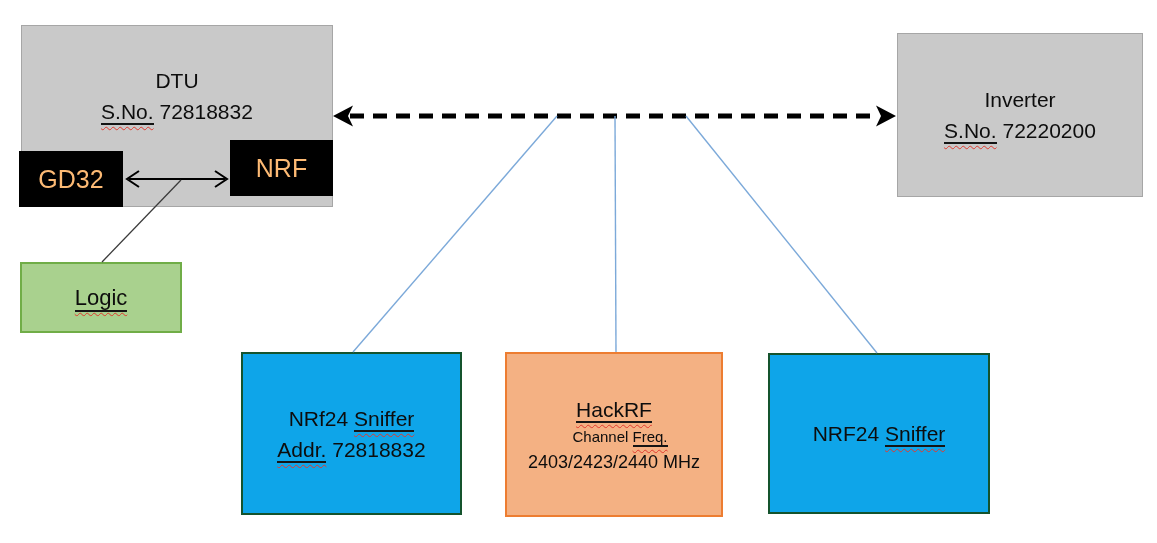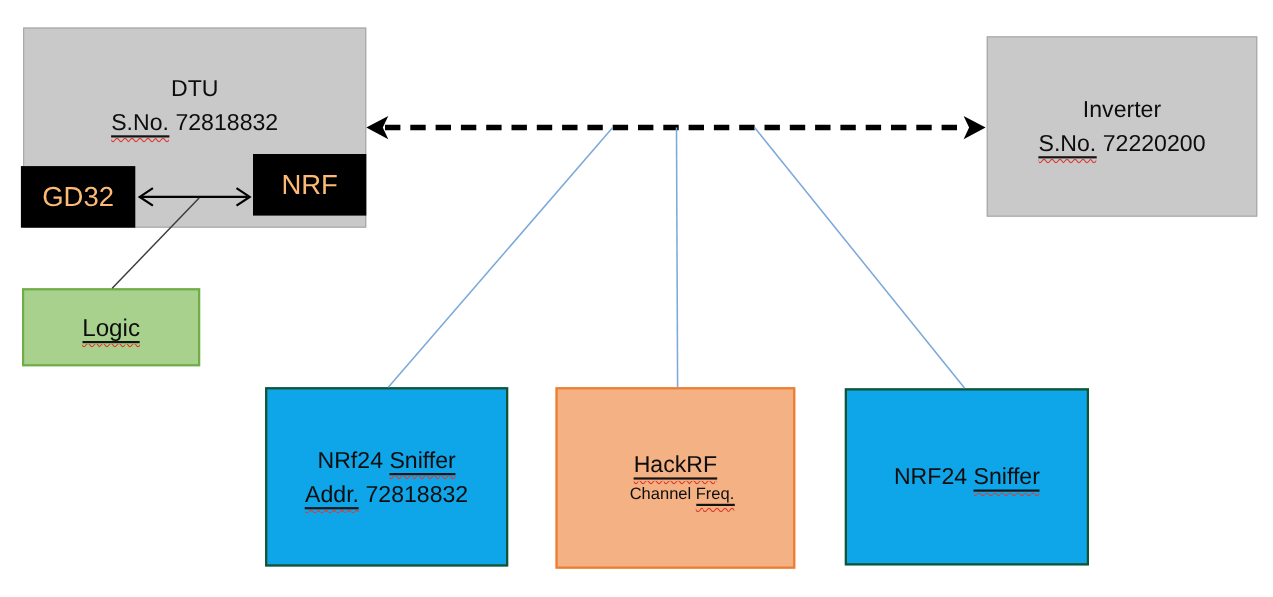--- a/index.html
+++ b/index.html
@@ -86,20 +86,21 @@
   </div>
 
   <div class="box blue t21" style="left:241px; top:352px; width:221px; height:163px;">
     <div><span>NRf24</span> <span class="sq"><span class="ul">Sniffer</span></span></div>
     <div><span class="sq"><span class="ul">Addr.</span></span> <span>72818832</span></div>
   </div>
 
   <div class="box orange" style="left:505px; top:352px; width:218px; height:165px;">
     <div class="t21"><span class="sq"><span class="ul">HackRF</span></span></div>
     <div class="t15"><span>Channel</span> <span class="sq"><span class="ul">Freq.</span></span></div>
+    <div class="t18">2403/2423/2440 MHz</div>
   </div>
 
   <div class="box blue t21" style="left:768px; top:353px; width:222px; height:161px;">
     <div><span>NRF24</span> <span class="sq"><span class="ul">Sniffer</span></span></div>
   </div>
 
   <svg class="layer" viewBox="0 0 1157 543">
 
     <g>
       <line x1="350" y1="116" x2="879" y2="116" stroke="#000000" stroke-width="5" stroke-dasharray="14 9"></line>

